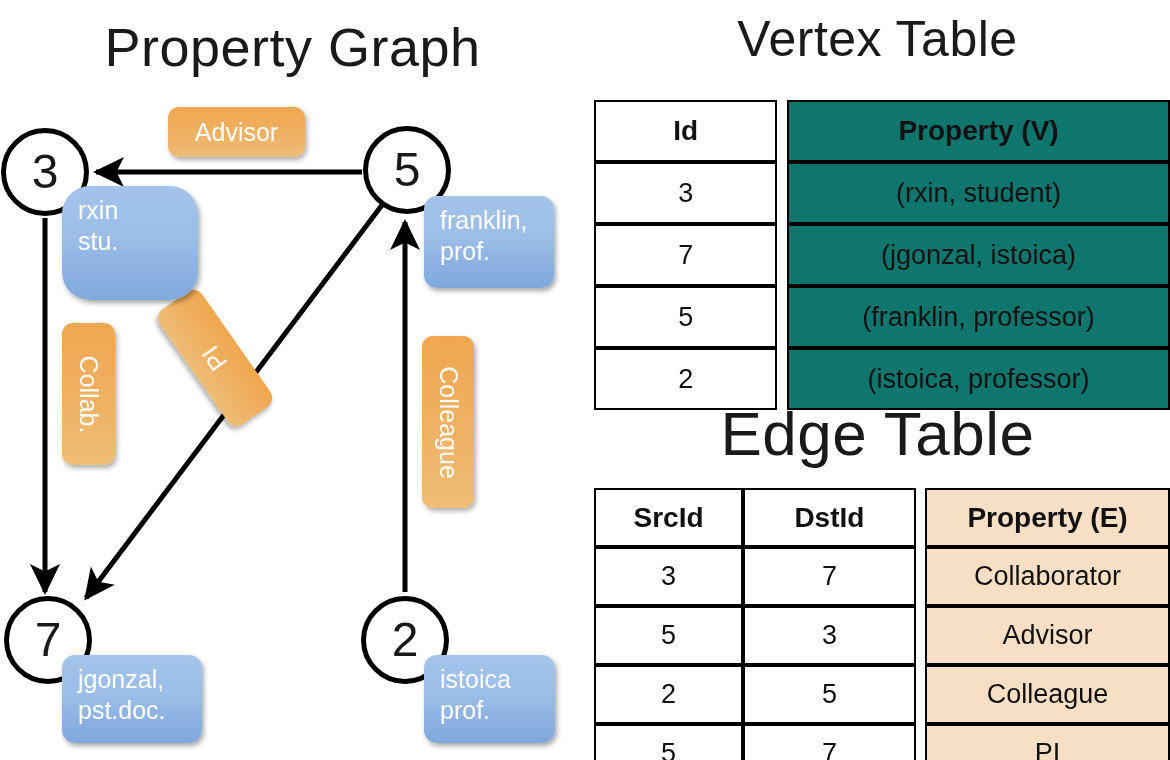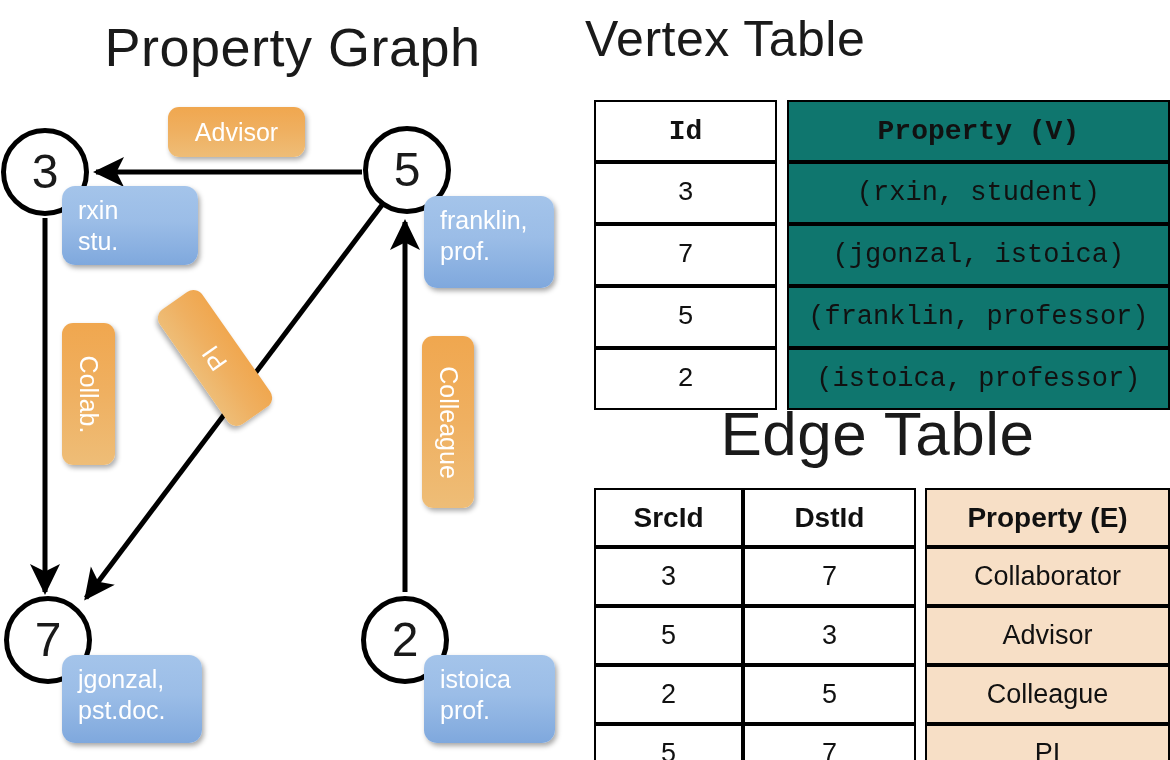--- a/index.html
+++ b/index.html
@@ -26,21 +26,21 @@
     white-space: nowrap;
     letter-spacing: 0.5px;
   }
   #title-property-graph {
     left: 0; top: 16px; width: 585px;
     text-align: center;
     font-size: 54px;
   }
   #title-vertex-table {
     left: 585px; top: 10px; width: 585px;
-    text-align: left;
+    text-align: center;
     font-size: 50px;
   }
   #title-edge-table {
     left: 585px; top: 398px; width: 585px;
     text-align: center;
     font-size: 62px;
   }
 
   
   #graph-panel {
@@ -116,21 +116,21 @@
     font-size: 27px;
     color: #111;
     padding: 0;
   }
   .tbl .hdr { font-weight: 700; font-size: 28px; }
   .cell-white { background: #ffffff; }
   .cell-blue  { background: #0f766e; }
   .cell-orange{ background: #f7dfc6; margin-left: 24px; }
   .gapcol { border: none !important; background: #ffffff; width: 10px; }
 
-  #vertex-table { left: 594px; top: 100px; font-family: Liberation Mono, monospace; }
+  #vertex-table { left: 594px; top: 100px; }
   #vertex-table td { height: 58px; }
   #vertex-table .col-id { width: 185px; }
   #vertex-table .col-prop { width: 388px; }
 
   #edge-table { left: 594px; top: 488px; }
   #edge-table td { height: 55px; }
   #edge-table .col-src { width: 150px; }
   #edge-table .col-dst { width: 175px; }
   #edge-table .col-prop { width: 247px; }
 </style>
@@ -170,21 +170,21 @@
   </div>
 
   <div class="node-circle" style="left:4px; top:596px;">
     <span>7</span>
   </div>
 
   <div class="node-circle" style="left:361px; top:596px;">
     <span>2</span>
   </div>
 
-  <div class="prop-box" style="left:62px; top:186px; width:136px; height:79px;">
+  <div class="prop-box" style="left:62px; top:186px; width:136px; height:114px;border-radius:28px;">
     <div>rxin</div>
     <div>stu.</div>
   </div>
 
   <div class="prop-box" style="left:424px; top:188px; width:130px; height:92px;margin-top:8px;">
     <div>franklin,</div>
     <div>prof.</div>
   </div>
 
   <div class="prop-box" style="left:62px; top:655px; width:140px; height:88px;">

